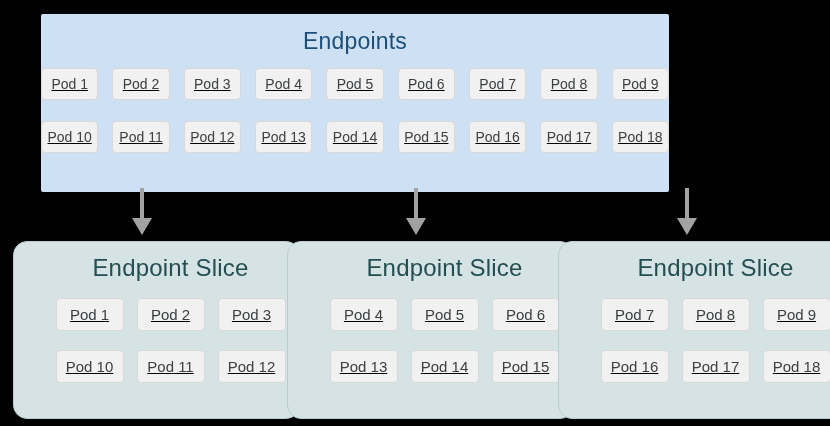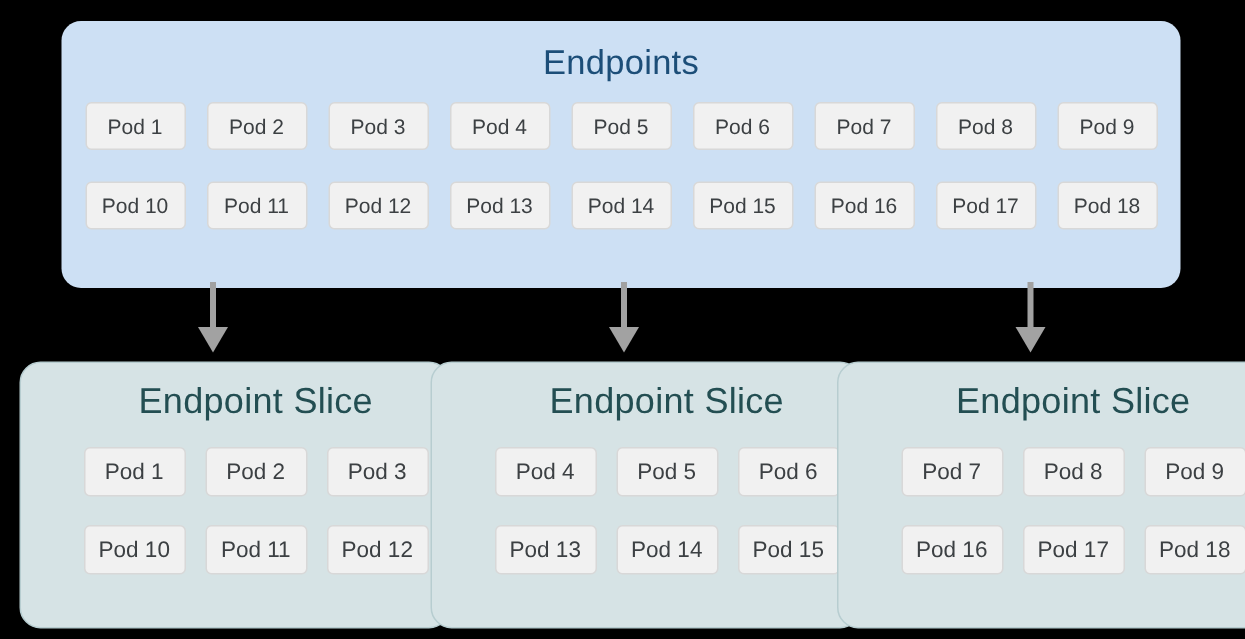--- a/index.html
+++ b/index.html
@@ -14,41 +14,42 @@
     background: var(--background, #000000);
     font-family: "Liberation Sans", sans-serif;
     overflow: hidden;
   }
 
   
   .endpoints-box {
     position: absolute;
     left: 41px;
     top: 14px;
-    width: 746px;
+    width: 628px;
     height: 166px;
     background: var(--endpoints-bg, #cde0f4);
-    border-radius: 13px;
+    border-radius: 2px;
     padding-top: 12px;
     box-sizing: content-box;
   }
   .endpoints-title {
     text-align: center;
     font-size: 23px;
     line-height: 30px;
     color: var(--endpoints-title, #1c4e78);
     letter-spacing: 0.2px;
   }
 
   
   .pod-rows {
     display: flex;
     flex-direction: column;
     gap: 21px;
     margin-top: 12px;
+    text-decoration: underline;
   }
   .pod-row {
     display: flex;
     justify-content: center;
     gap: 14px;
   }
   .pod-chip {
     width: 67px;
     height: 32px;
     display: flex;

